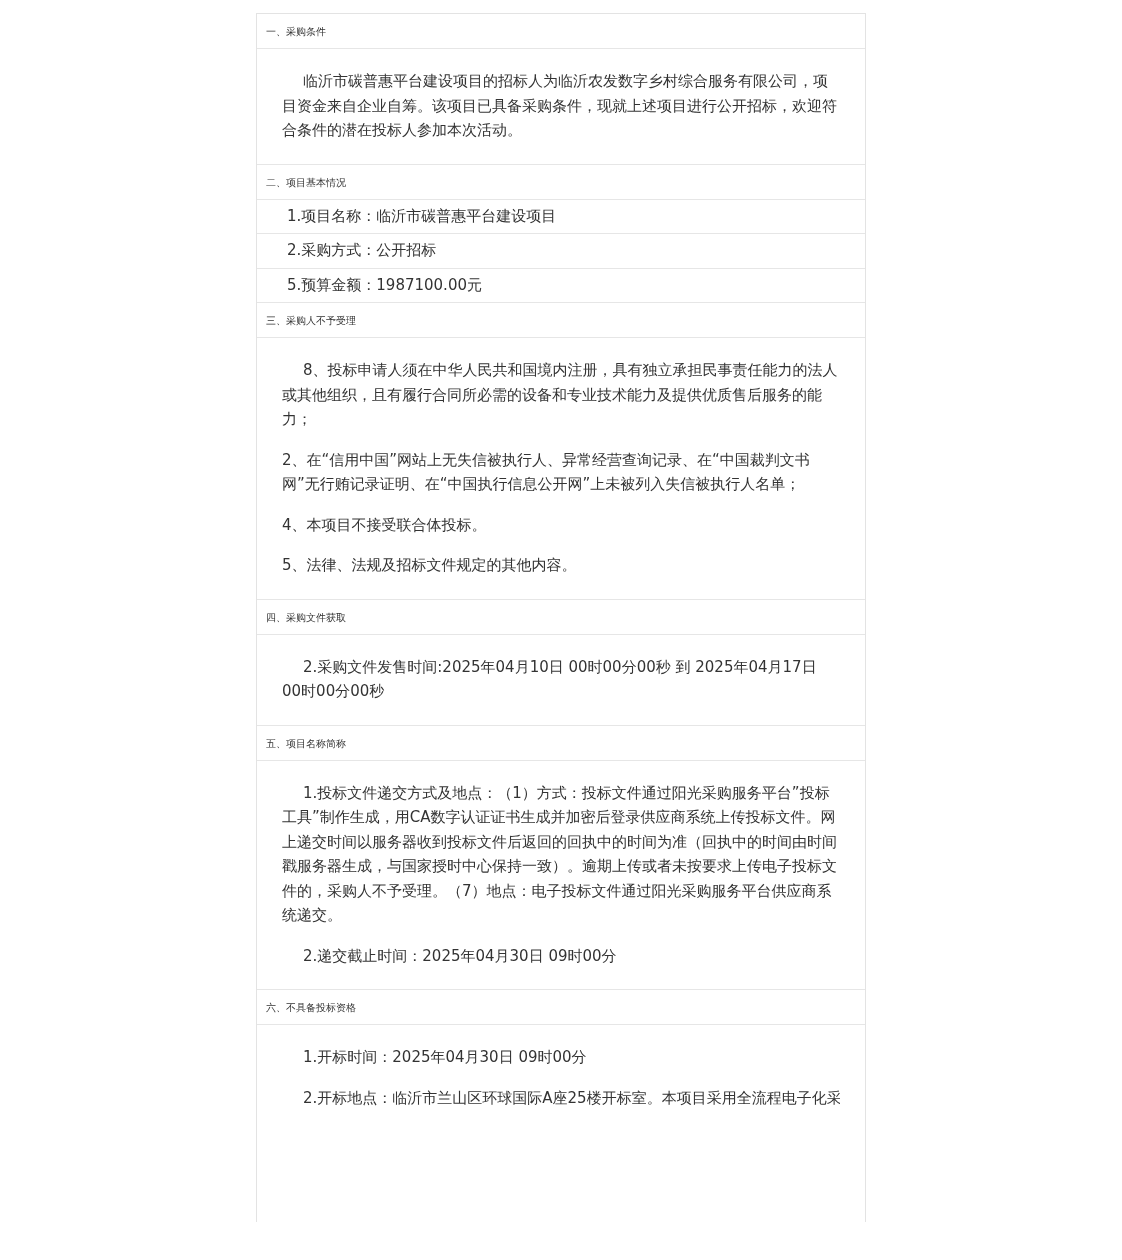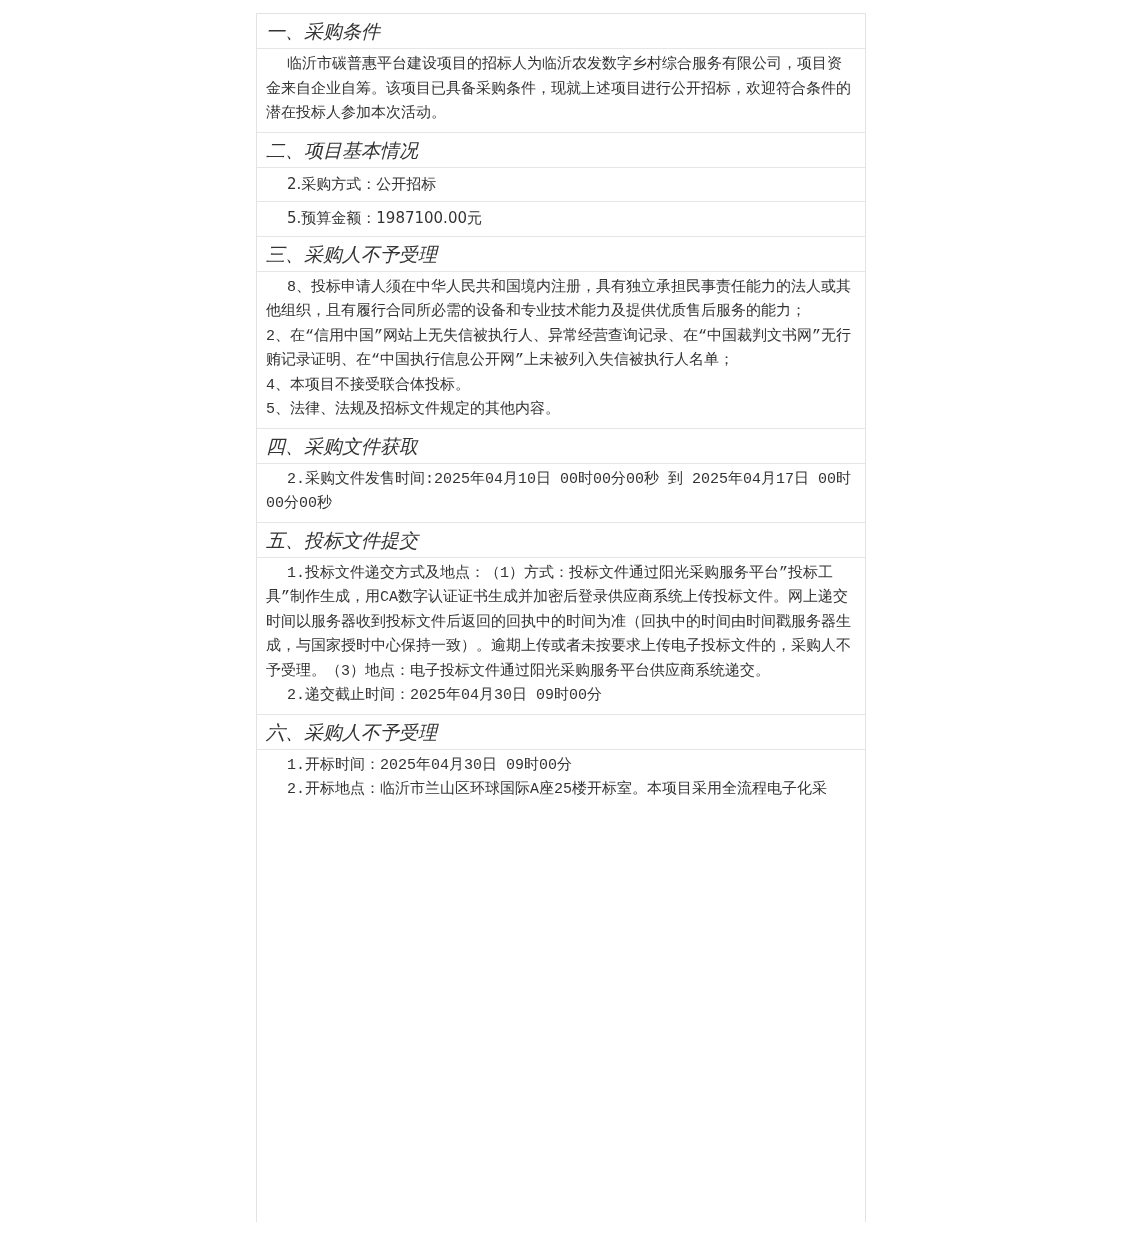--- a/index.html
+++ b/index.html
@@ -2,59 +2,60 @@
 <html><head>
 <meta charset="utf-8">
 <style>
   html, body { margin: 0; padding: 0; background: #ffffff; }
   body { width: 1122px; height: 1260px; position: relative; overflow: hidden;
          font-family: "DejaVu Sans", "Liberation Sans", sans-serif; color: #333333; }
   .doc { position: absolute; left: 256px; top: 13px; width: 610px; height: 1209px;
          border-left: 1px solid #e3e3e3; border-right: 1px solid #e3e3e3; border-top: 1px solid #e3e3e3;
          box-sizing: border-box; overflow: hidden; }
   .row { border-bottom: 1px solid #e6e6e6; padding: 4px 9px 4px 9px; box-sizing: border-box; }
-  .heading { height: 35px; line-height: 27px; font-size: 19px; padding-top: 4px; font-style: italic; }
+  .heading { height: 35px; line-height: 27px; font-size: 10px; padding-top: 4px; }
   .item { height: 34.5px; line-height: 27px; font-size: 15px; padding-top: 3px; }
   .para { font-size: 15px; line-height: 24.5px; padding-top: 4px; padding-bottom: 5px; }
-  .para p { margin: 0; font-family: Liberation Mono, monospace; }
+  .para p { margin: 16px; }
   .indent { text-indent: 21px; }
   .last { border-bottom: none; }
 </style>
 </head>
 <body>
 
 <div class="doc">
 
   <div class="row heading">一、采购条件</div>
   <div class="row para">
     <p class="indent">临沂市碳普惠平台建设项目的招标人为临沂农发数字乡村综合服务有限公司，项目资金来自企业自筹。该项目已具备采购条件，现就上述项目进行公开招标，欢迎符合条件的潜在投标人参加本次活动。</p>
   </div>
 
   <div class="row heading">二、项目基本情况</div>
+  <div class="row item indent">1.项目名称：临沂市碳普惠平台建设项目</div>
   <div class="row item indent">2.采购方式：公开招标</div>
   <div class="row item indent">5.预算金额：1987100.00元</div>
 
   <div class="row heading">三、采购人不予受理</div>
   <div class="row para">
     <p class="indent">8、投标申请人须在中华人民共和国境内注册，具有独立承担民事责任能力的法人或其他组织，且有履行合同所必需的设备和专业技术能力及提供优质售后服务的能力；</p>
     <p>2、在“信用中国”网站上无失信被执行人、异常经营查询记录、在“中国裁判文书网”无行贿记录证明、在“中国执行信息公开网”上未被列入失信被执行人名单；</p>
     <p>4、本项目不接受联合体投标。</p>
     <p>5、法律、法规及招标文件规定的其他内容。</p>
   </div>
 
   <div class="row heading">四、采购文件获取</div>
   <div class="row para">
     <p class="indent">2.采购文件发售时间:2025年04月10日 00时00分00秒 到 2025年04月17日 00时00分00秒</p>
   </div>
 
-  <div class="row heading">五、投标文件提交</div>
+  <div class="row heading">五、项目名称简称</div>
   <div class="row para">
-    <p class="indent">1.投标文件递交方式及地点：（1）方式：投标文件通过阳光采购服务平台”投标工具”制作生成，用CA数字认证证书生成并加密后登录供应商系统上传投标文件。网上递交时间以服务器收到投标文件后返回的回执中的时间为准（回执中的时间由时间戳服务器生成，与国家授时中心保持一致）。逾期上传或者未按要求上传电子投标文件的，采购人不予受理。（3）地点：电子投标文件通过阳光采购服务平台供应商系统递交。</p>
+    <p class="indent">1.投标文件递交方式及地点：（1）方式：投标文件通过阳光采购服务平台”投标工具”制作生成，用CA数字认证证书生成并加密后登录供应商系统上传投标文件。网上递交时间以服务器收到投标文件后返回的回执中的时间为准（回执中的时间由时间戳服务器生成，与国家授时中心保持一致）。逾期上传或者未按要求上传电子投标文件的，采购人不予受理。（7）地点：电子投标文件通过阳光采购服务平台供应商系统递交。</p>
     <p class="indent">2.递交截止时间：2025年04月30日 09时00分</p>
   </div>
 
-  <div class="row heading">六、采购人不予受理</div>
+  <div class="row heading">六、不具备投标资格</div>
   <div class="row para last">
     <p class="indent">1.开标时间：2025年04月30日 09时00分</p>
     <p class="indent" style="white-space:nowrap;overflow:hidden;">2.开标地点：临沂市兰山区环球国际A座25楼开标室。本项目采用全流程电子化采</p>
   </div>
 
 </div>
 
 </body></html>

